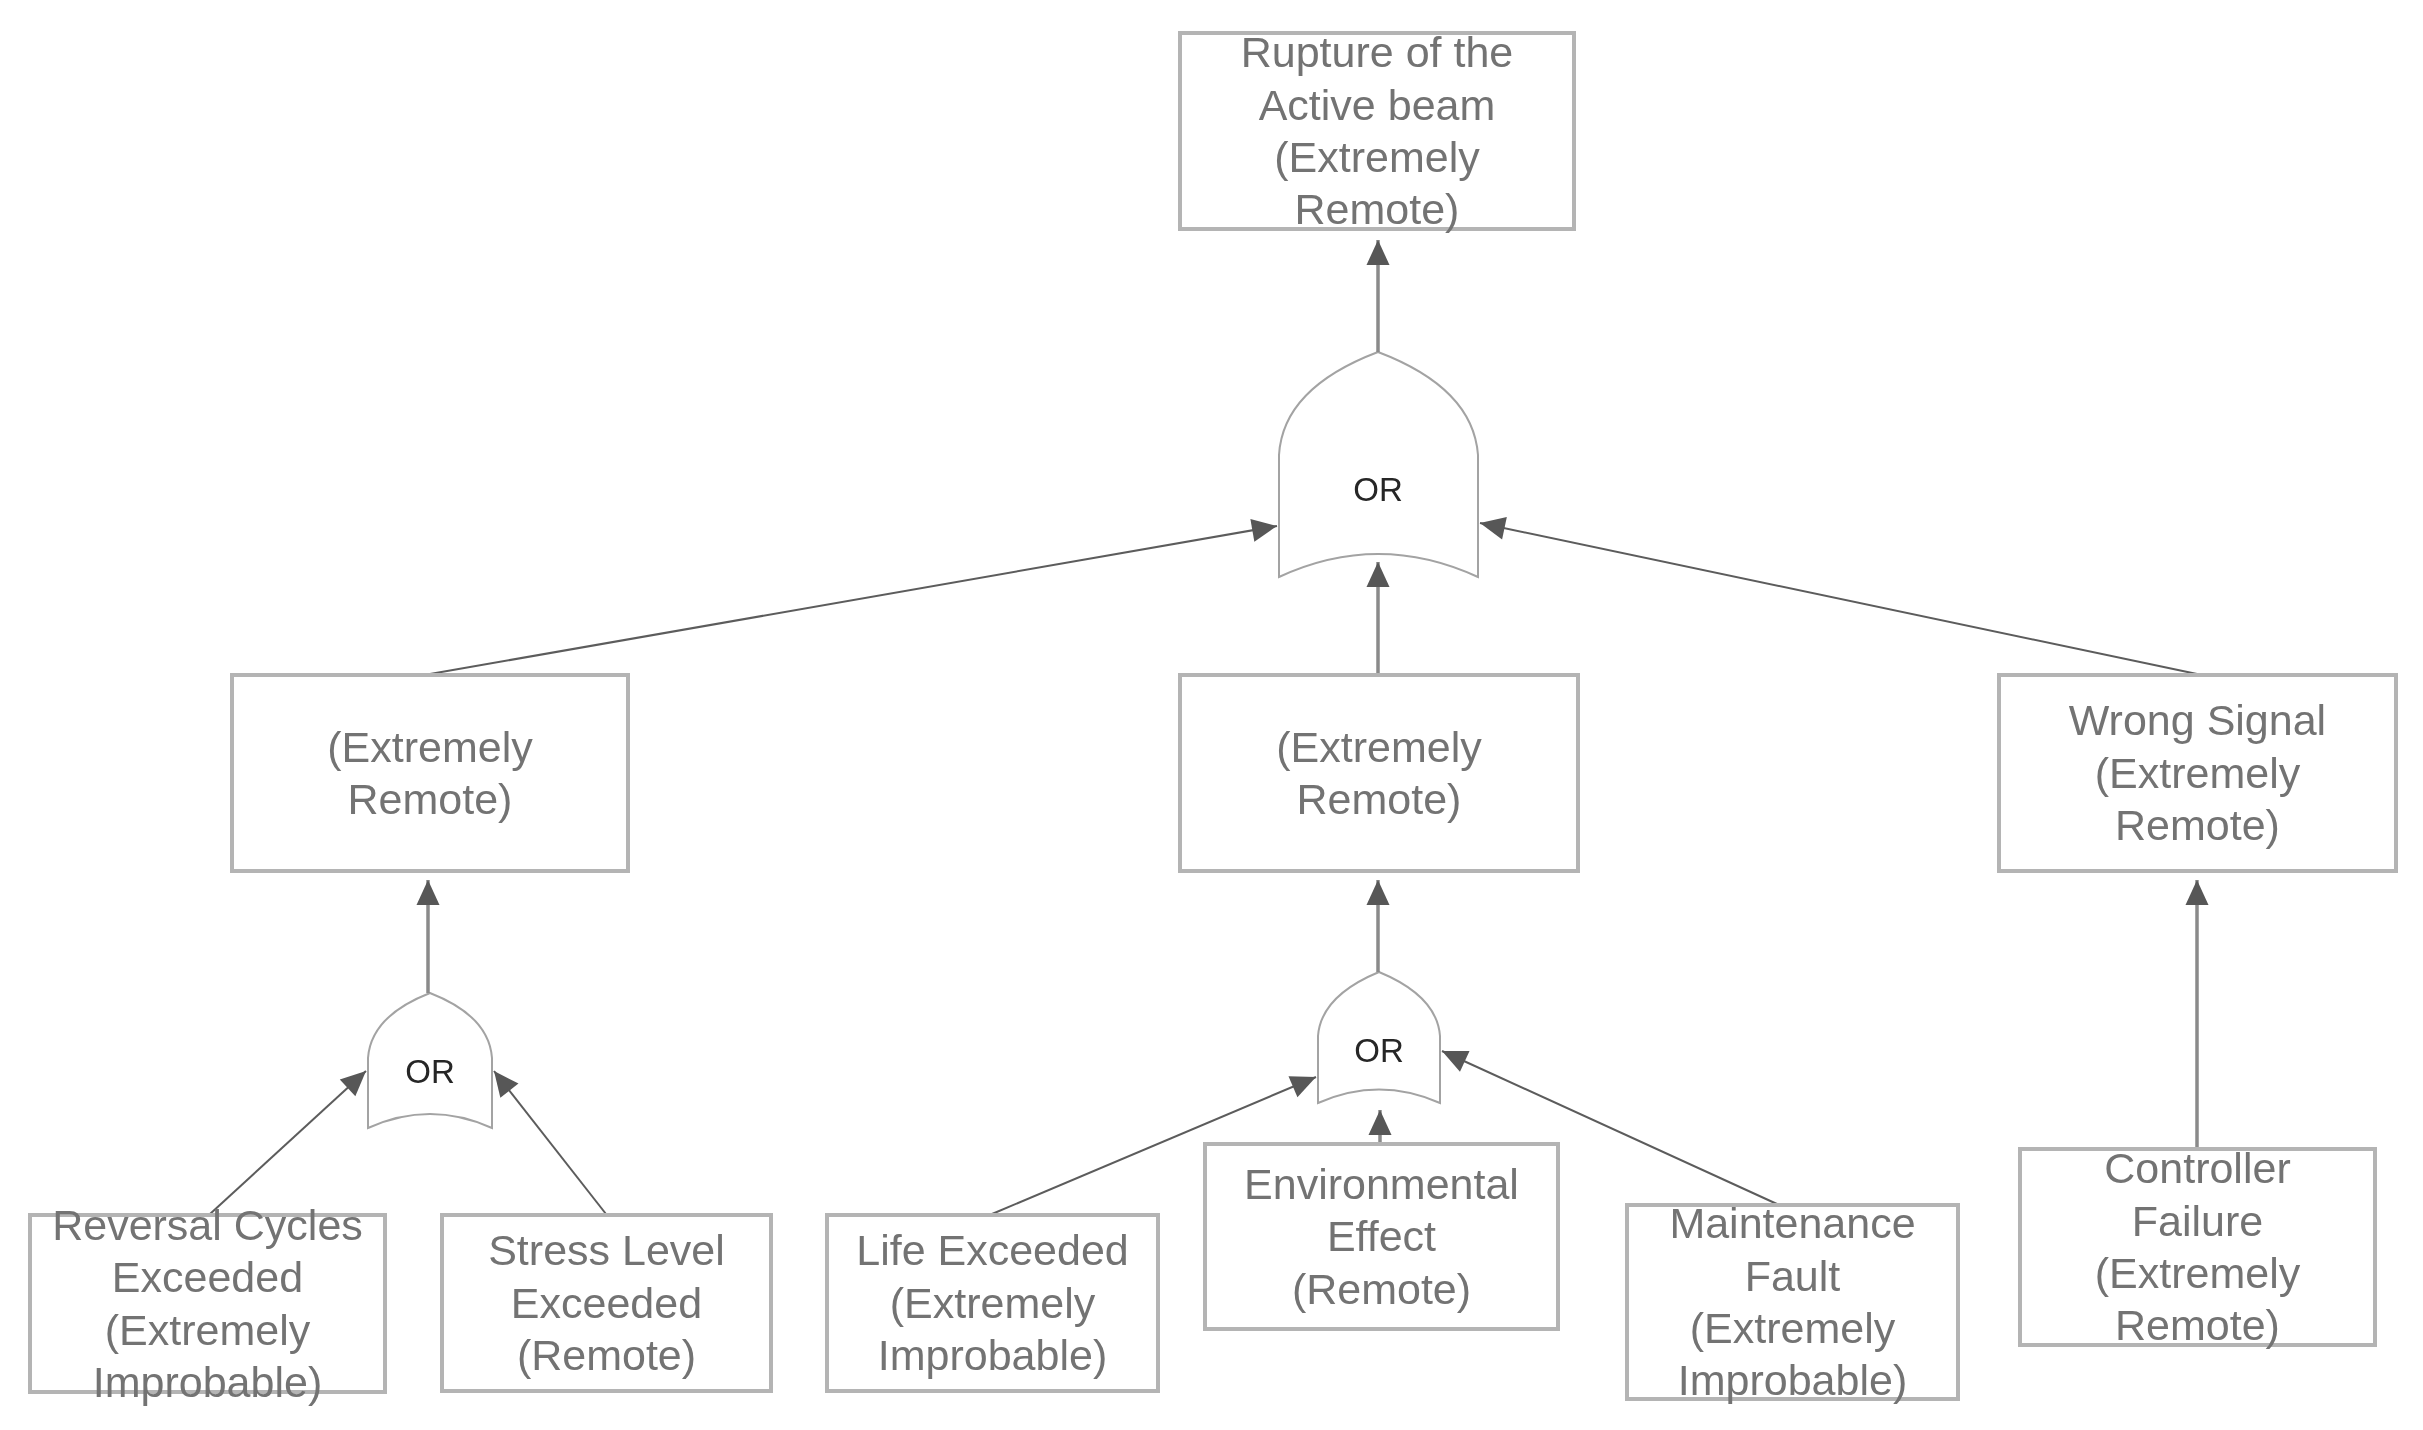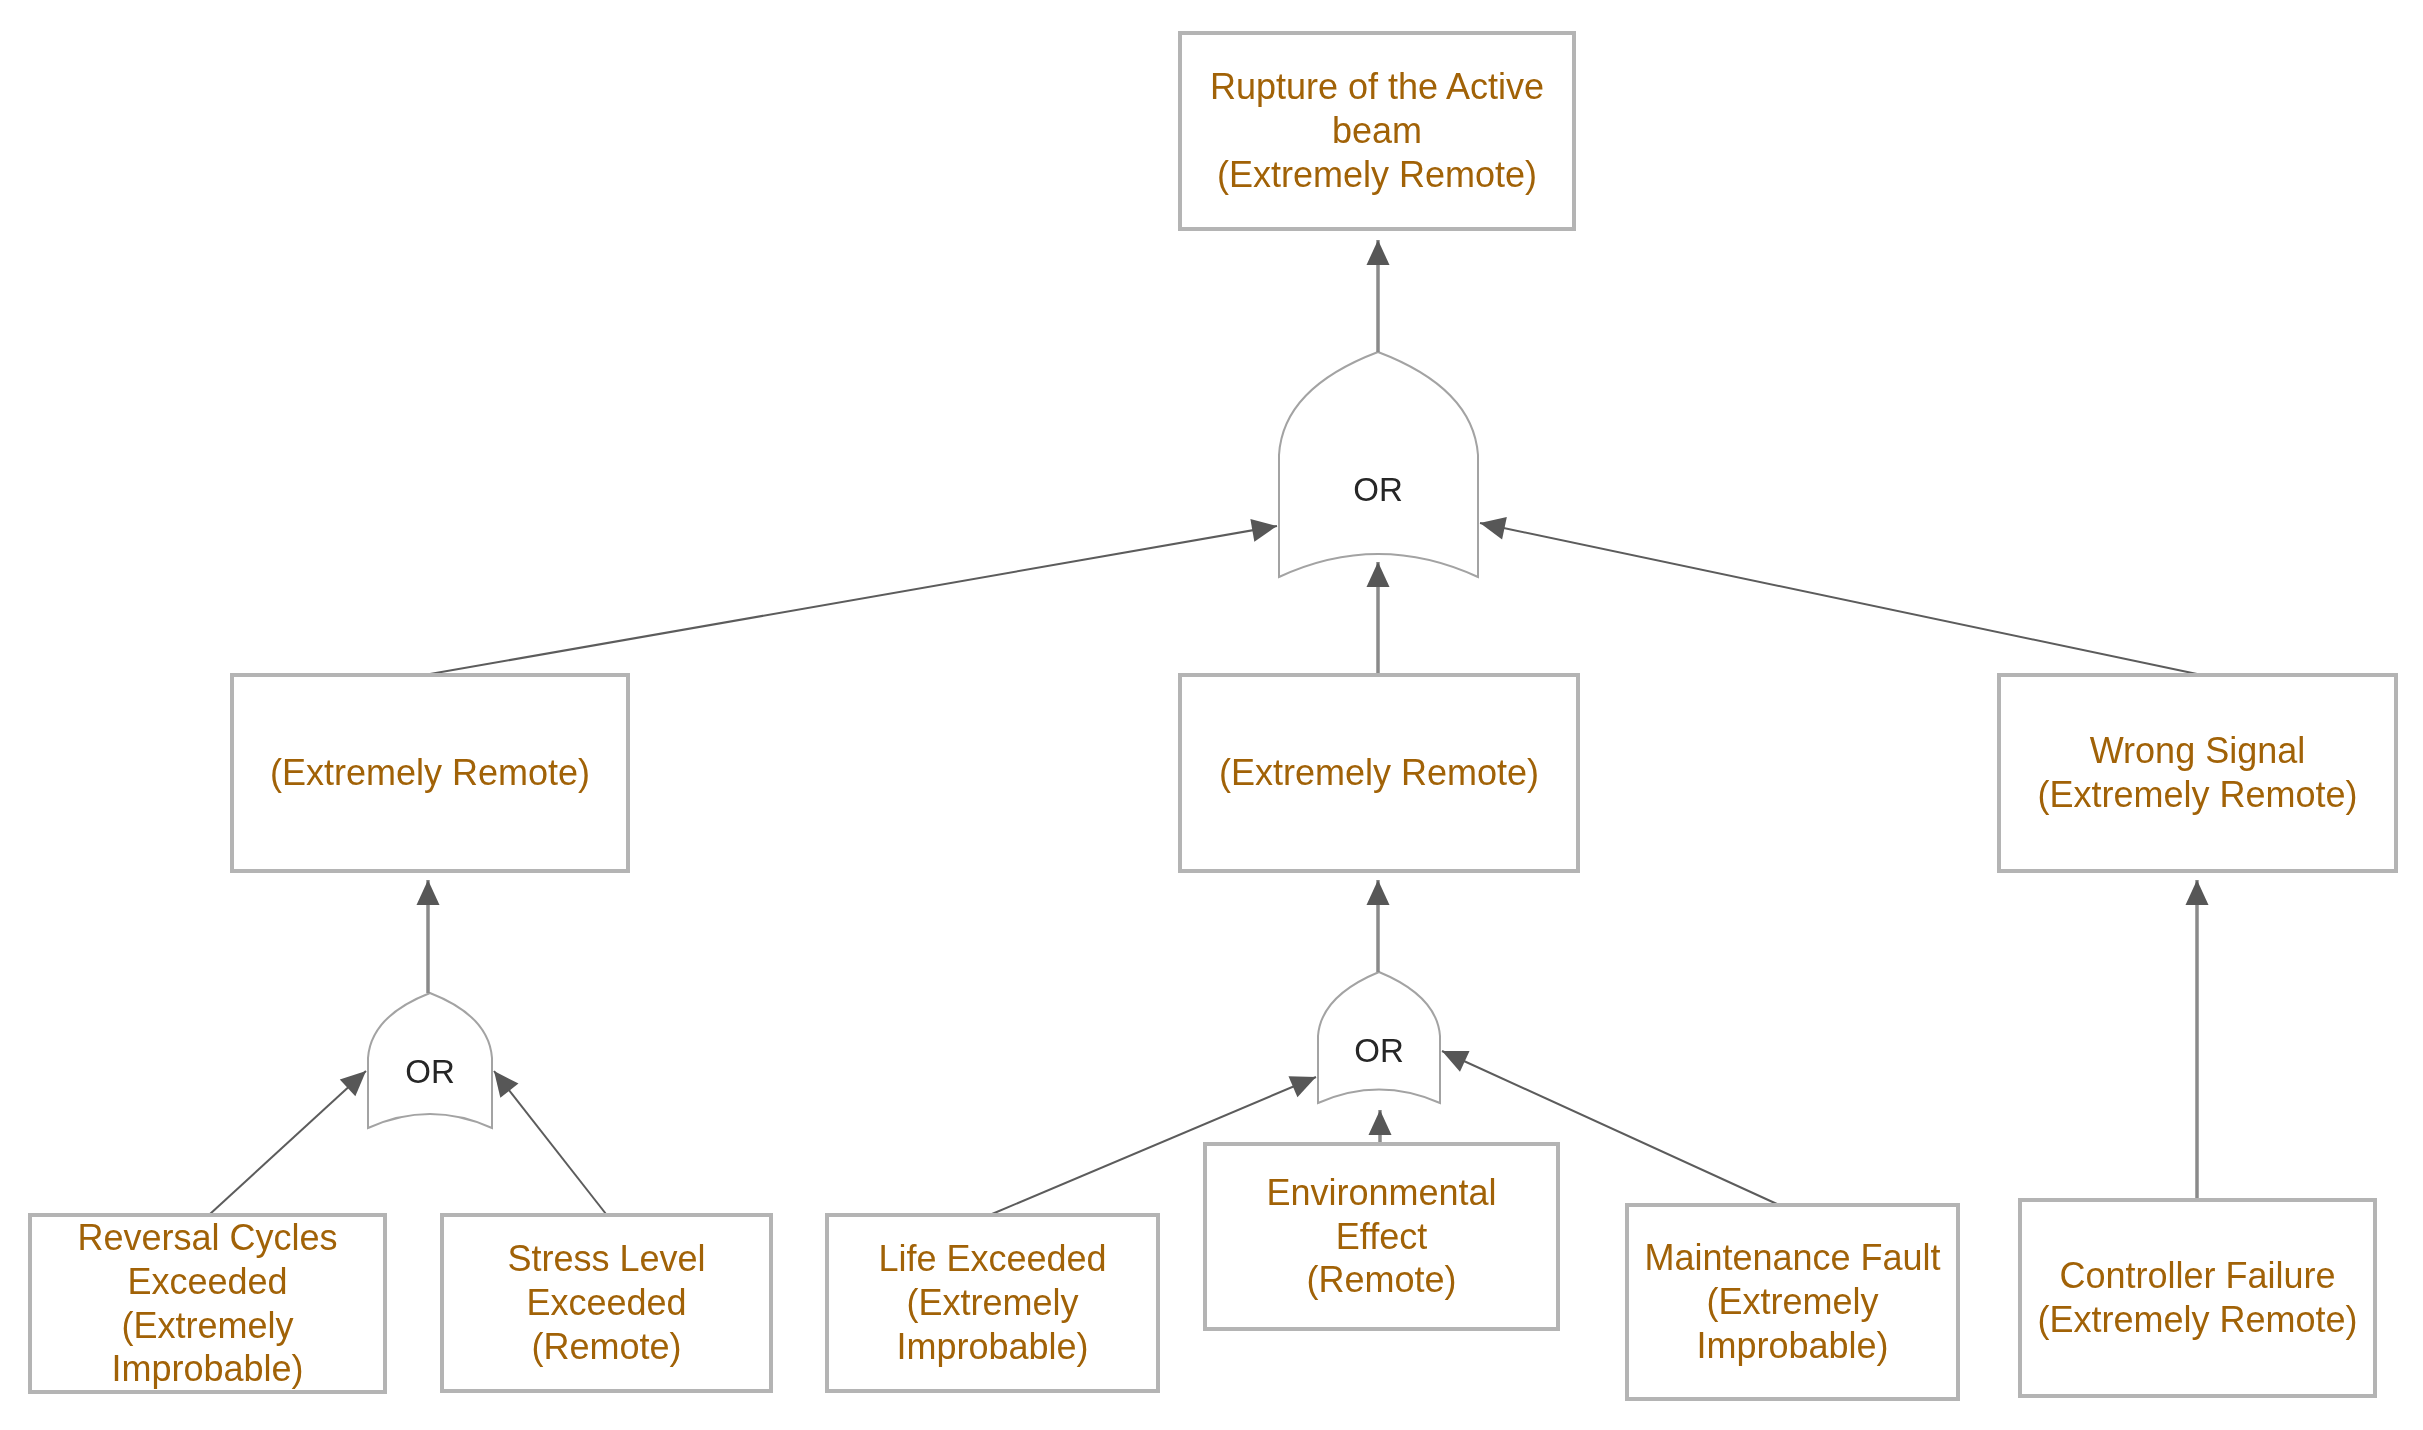--- a/index.html
+++ b/index.html
@@ -25,23 +25,23 @@
   .event-box {
     position: absolute;
     box-sizing: border-box;
     background: #ffffff;
     border: 4px solid #b4b4b4;
     display: flex;
     flex-direction: column;
     align-items: center;
     justify-content: center;
     text-align: center;
-    font-size: 36px;
+    font-size: 43px;
     line-height: 1.22;
-    color: #a16207;
+    color: #737373;
     padding: 0 12px;
   }
   .event-name, .event-qualifier {
     width: 100%;
   }
   .gate-shape {
     fill: #ffffff;
     stroke: #a3a3a3;
     stroke-width: 2;
   }
@@ -64,21 +64,21 @@
   
   #box-top        { left: 1178px; top:   31px; width: 398px; height: 200px; }
   #box-fatigue    { left:  230px; top:  673px; width: 400px; height: 200px; }
   #box-joint      { left: 1178px; top:  673px; width: 402px; height: 200px; }
   #box-wrong      { left: 1997px; top:  673px; width: 401px; height: 200px; }
   #box-reversal   { left:   28px; top: 1213px; width: 359px; height: 181px; }
   #box-stress     { left:  440px; top: 1213px; width: 333px; height: 180px; }
   #box-life       { left:  825px; top: 1213px; width: 335px; height: 180px; }
   #box-env        { left: 1203px; top: 1142px; width: 357px; height: 189px; }
   #box-maint      { left: 1610px; top: 1203px; width: 335px; height: 198px; margin-left: 15px; }
-  #box-controller { left: 2018px; top: 1198px; width: 359px; height: 200px; }
+  #box-controller { left: 2018px; top: 1147px; width: 359px; height: 200px; }
 </style>
 </head>
 <body>
 
 <div id="canvas">
 
   <svg id="wires" viewBox="0 0 2423 1430">
     <defs>
       <marker id="arrowhead" markerUnits="userSpaceOnUse" viewBox="0 0 10 10" markerWidth="28" markerHeight="25" refX="10" refY="5" orient="auto">
         <path d="M 0 0.4 L 10 5 L 0 9.6 Z" fill="#575757"></path>

